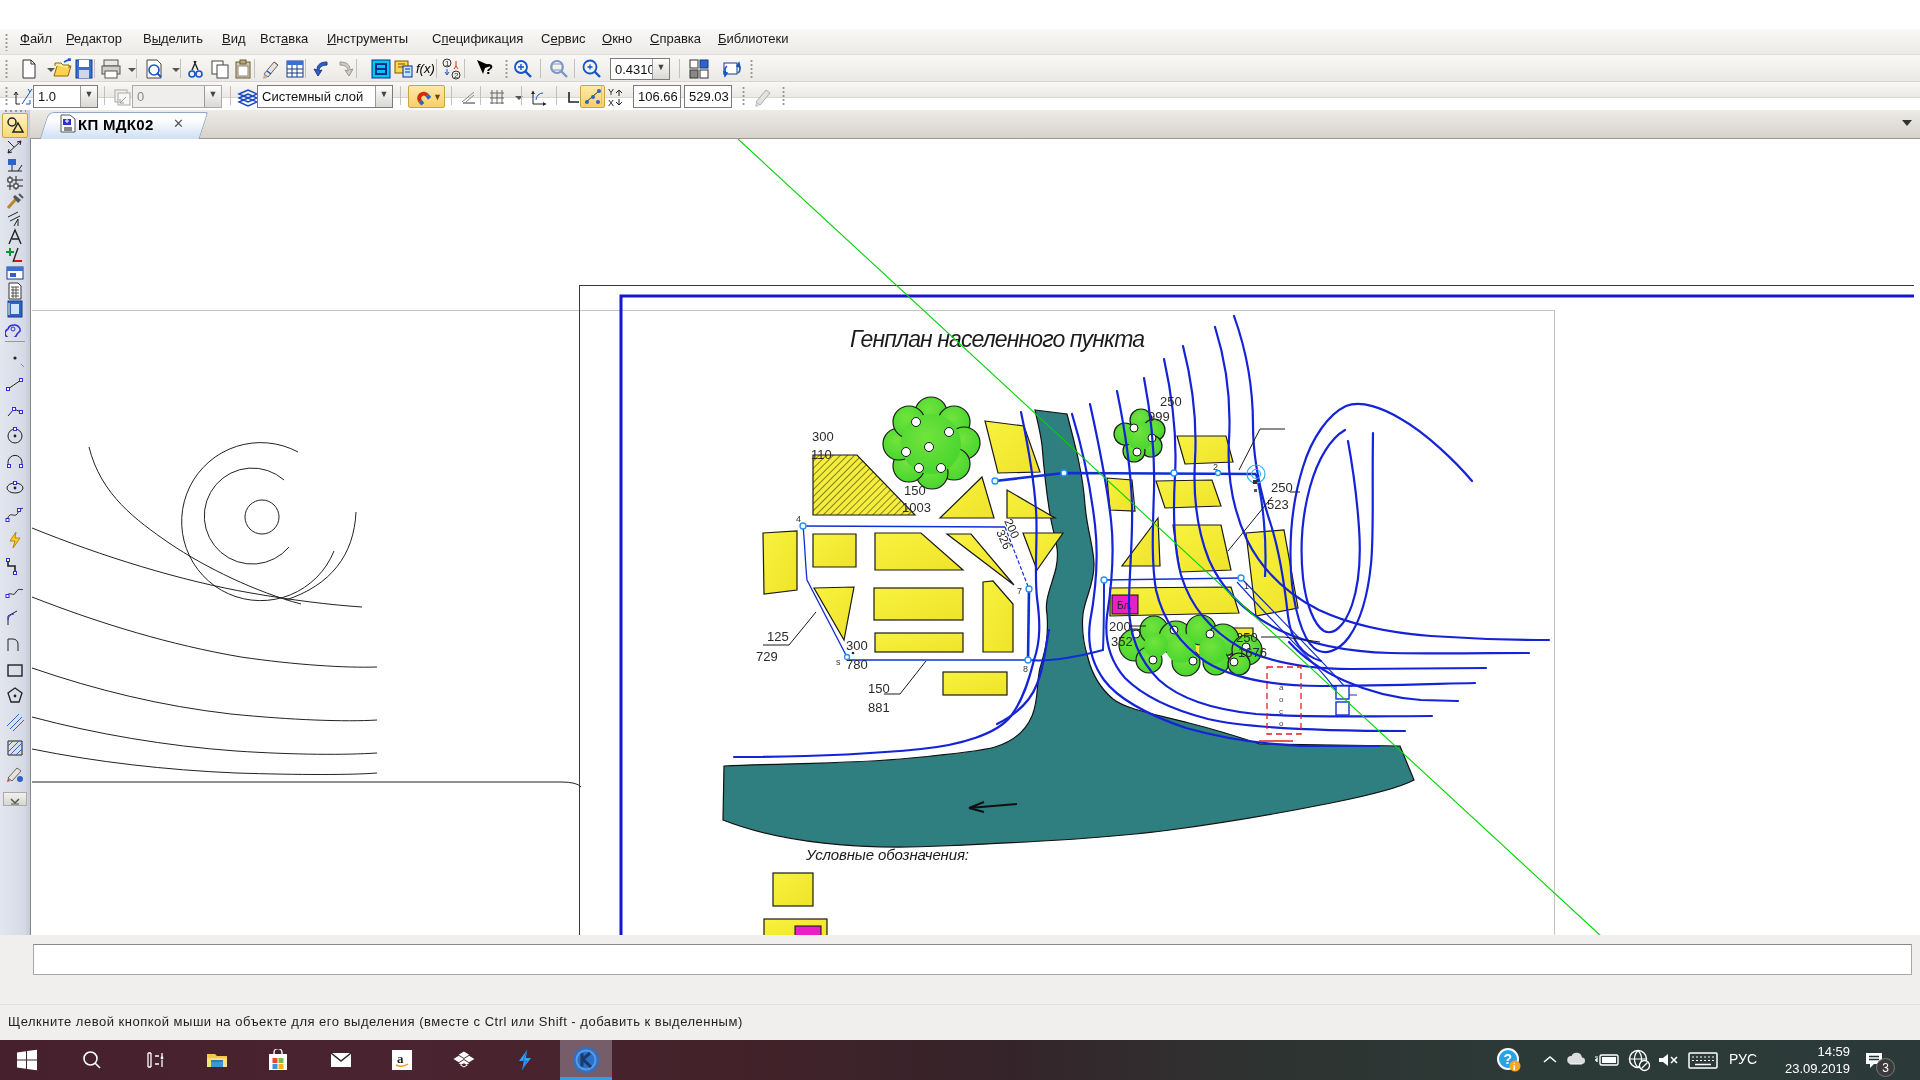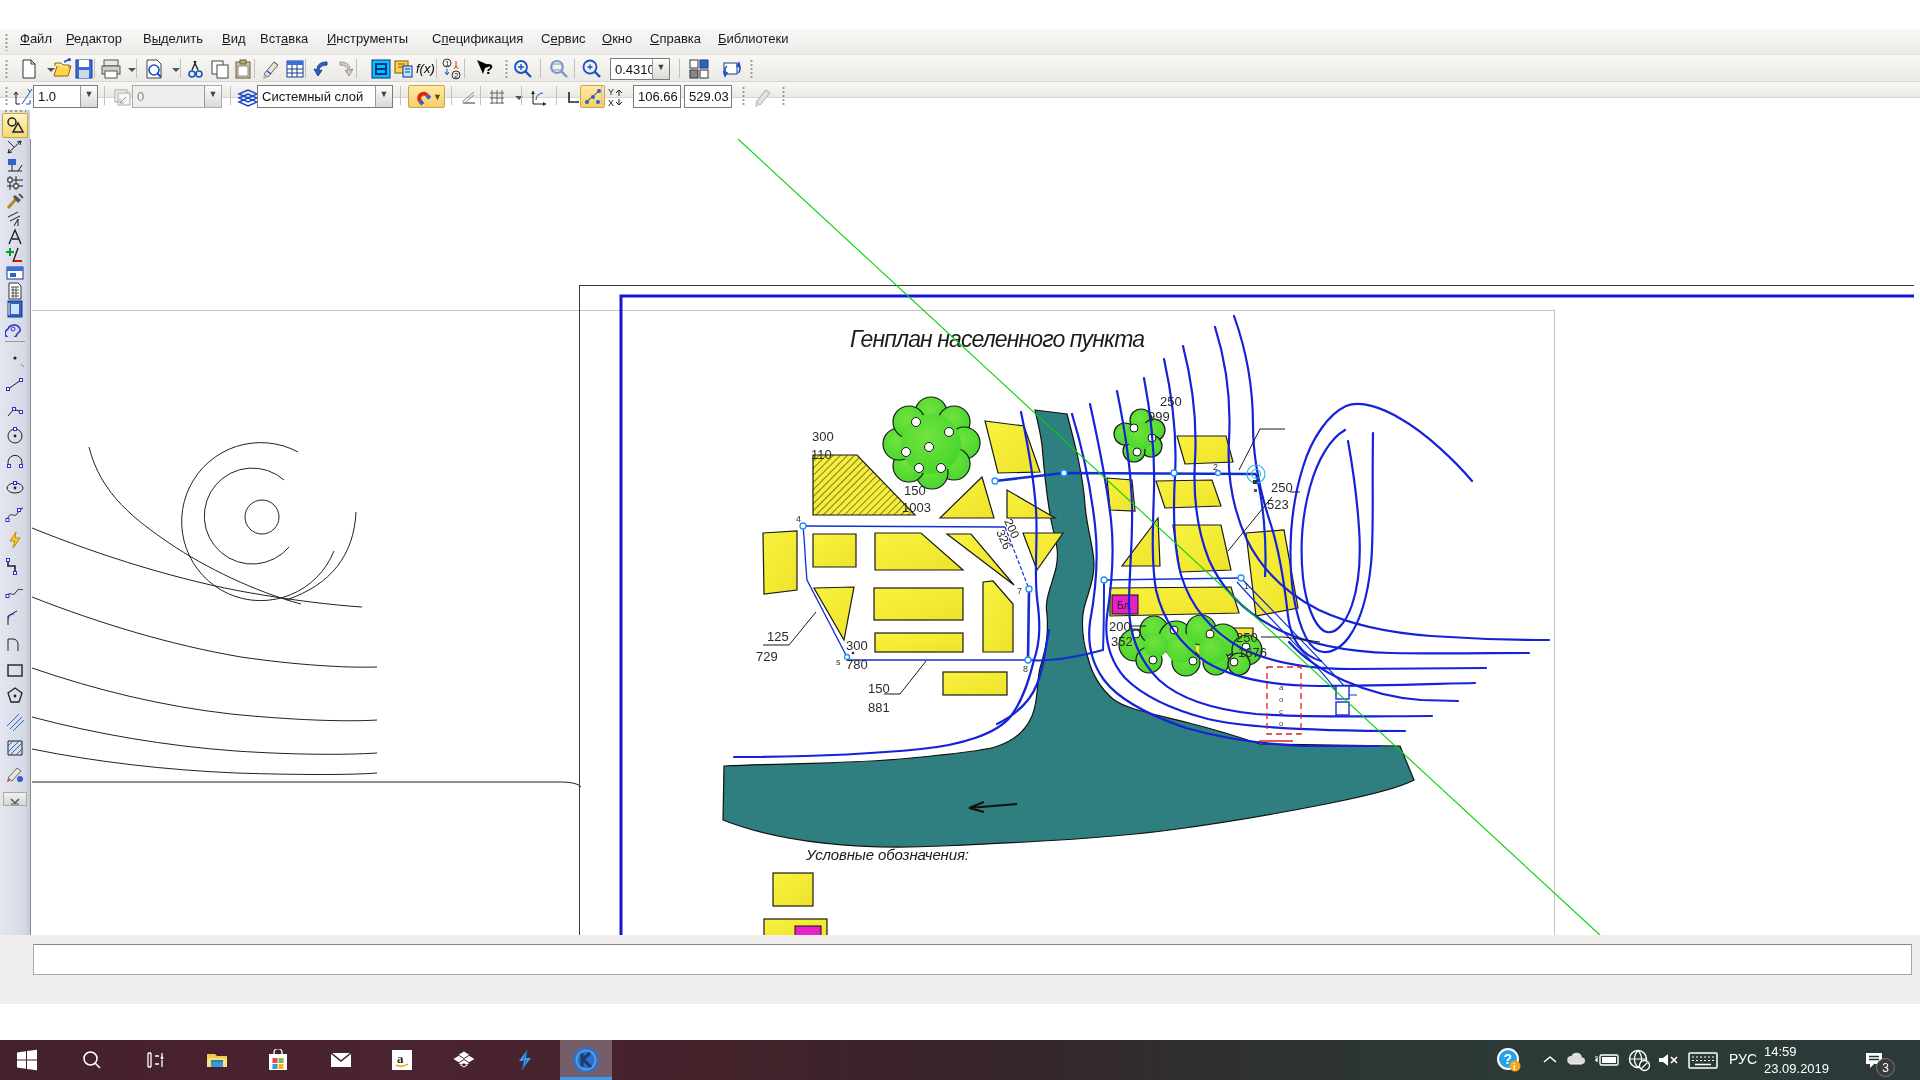--- a/index.html
+++ b/index.html
@@ -42,21 +42,21 @@
 
 #proparea{position:absolute;left:0;top:935px;width:1920px;height:69px;background:#f0efed}
 #propbox{position:absolute;left:33px;top:9px;width:1879px;height:31px;background:#fff;border:1px solid #a8a8a8;border-top-color:#888}
 #statusbar{position:absolute;left:0;top:1004px;width:1920px;height:36px;background:#f0efed;border-top:1px solid #e3e1dd;font-size:13px;color:#1f1f1f;letter-spacing:0.5px}
 #statusbar span{position:absolute;left:8px;top:9px}
 
 #taskbar{position:absolute;left:0;top:1040px;width:1920px;height:40px;background:linear-gradient(90deg,#45212d 0%,#4a2430 22%,#43222a 38%,#35242a 52%,#2e3331 66%,#2c3a37 80%,#2b3a38 100%)}
 .tbico{position:absolute;top:9px;width:22px;height:22px}
 #kompslot{position:absolute;left:560px;top:0;width:52px;height:40px;background:rgba(175,165,180,.45);border-bottom:3px solid #3a9af0}
 .trayico{position:absolute;top:10px;width:20px;height:20px}
-#clock{position:absolute;left:1764px;top:3px;width:86px;text-align:left;color:#fff;font-size:13px;line-height:17px}
+#clock{position:absolute;left:1764px;top:3px;width:86px;text-align:right;color:#fff;font-size:13px;line-height:17px}
 #badge{position:absolute;left:1876px;top:1058px;width:19px;height:19px;border-radius:50%;background:#3d3a3c;border:1px solid #777;color:#fff;font-size:12px;text-align:center;line-height:18px}
 </style>
 </head>
 <body>
 <div id="root">
 
 
   <div id="menubar">
     <div class="gripv" style="left:5px;top:4px;height:18px"></div>
     <span class="mi" style="left:20px"><u>Ф</u>айл</span>
@@ -289,20 +289,32 @@
         <span class="cval">529.03</span>
       </div>
     <div class="gripv" style="left:742px;top:4px;height:19px"></div>
     <svg class="ticon" style="left:753px" viewBox="0 0 22 22">
         <path d="M3 16 l10-12 4 3 -10 12z" fill="#e4e2dc" stroke="#aaa"></path>
         <path d="M3 16 l-1 5 4-1z" fill="#ccc"></path>
       </svg>
     <div class="gripv" style="left:782px;top:4px;height:19px"></div>
   </div>
 
+  <div id="tabrow">
+    <div id="tab1"></div>
+    <svg id="tabico" viewBox="0 0 16 19">
+        <path d="M1 1 h9 l5 4 v13 h-14z" fill="#fff" stroke="#555"></path>
+        <rect x="3" y="5" width="8" height="6" fill="#2f2fd8"></rect>
+        <path d="M5 7 h4 M7 5 v4" stroke="#fff"></path>
+        <rect x="4" y="13" width="8" height="4" fill="#888"></rect>
+      </svg>
+    <span id="tabtext">КП МДК02</span>
+    <span id="tabclose">✕</span>
+    <div id="winlist"></div>
+  </div>
 
   <div id="lefttb">
     <div style="position:absolute;left:4px;top:0;width:22px;height:2px;background-image:radial-gradient(circle at 2px 1px,#9a9890 1px,transparent 1.2px);background-size:5px 3px"></div>
     <div id="geobtn"></div>
     <svg class="lico" style="top:5px;left:5px" viewBox="0 0 20 20">
         <circle cx="7" cy="7" r="4" fill="none" stroke="#222" stroke-width="1.5"></circle>
         <path d="M13 8 l5 9 h-10z" fill="none" stroke="#222" stroke-width="1.5"></path>
       </svg>
     <svg class="lico" style="top:27px" viewBox="0 0 20 20">
         <path d="M3 16 L16 4 m-13 12 l4-1 m-4 1 l1-4 M16 4 l-4 1 m4-1 l-1 4" stroke="#222" fill="none"></path>
@@ -663,20 +675,23 @@
       <circle cx="852" cy="653" r="1.3" fill="#222"></circle>
       <text x="805" y="860" font-size="15" font-style="italic" fill="#1c1c1c" textLength="163">Условные обозначения:</text>
 
       <line x1="737" y1="139" x2="1601" y2="937" stroke="#00d400" stroke-width="1.1"></line>
     </svg>
   </div>
 
   <div id="proparea">
       <div id="propbox"></div>
     </div>
+  <div id="statusbar">
+      <span>Щелкните левой кнопкой мыши на объекте для его выделения (вместе с Ctrl или Shift - добавить к выделенным)</span>
+    </div>
 
   <div id="taskbar">
     <div id="kompslot"></div>
     <svg class="tbico" style="left:16px" viewBox="0 0 22 22">
         <path d="M1 3.5 L10 2.2 V10.5 H1z M11 2 L21 .8 V10.5 H11z M1 11.5 H10 V19.8 L1 18.5z M11 11.5 H21 V21.2 L11 20z" fill="#fff"></path>
       </svg>
     <svg class="tbico" style="left:81px" viewBox="0 0 22 22">
         <circle cx="9.5" cy="9.5" r="6.5" fill="none" stroke="#fff" stroke-width="1.6"></circle>
         <path d="M14 14 l5 5" stroke="#fff" stroke-width="1.6"></path>
       </svg>

